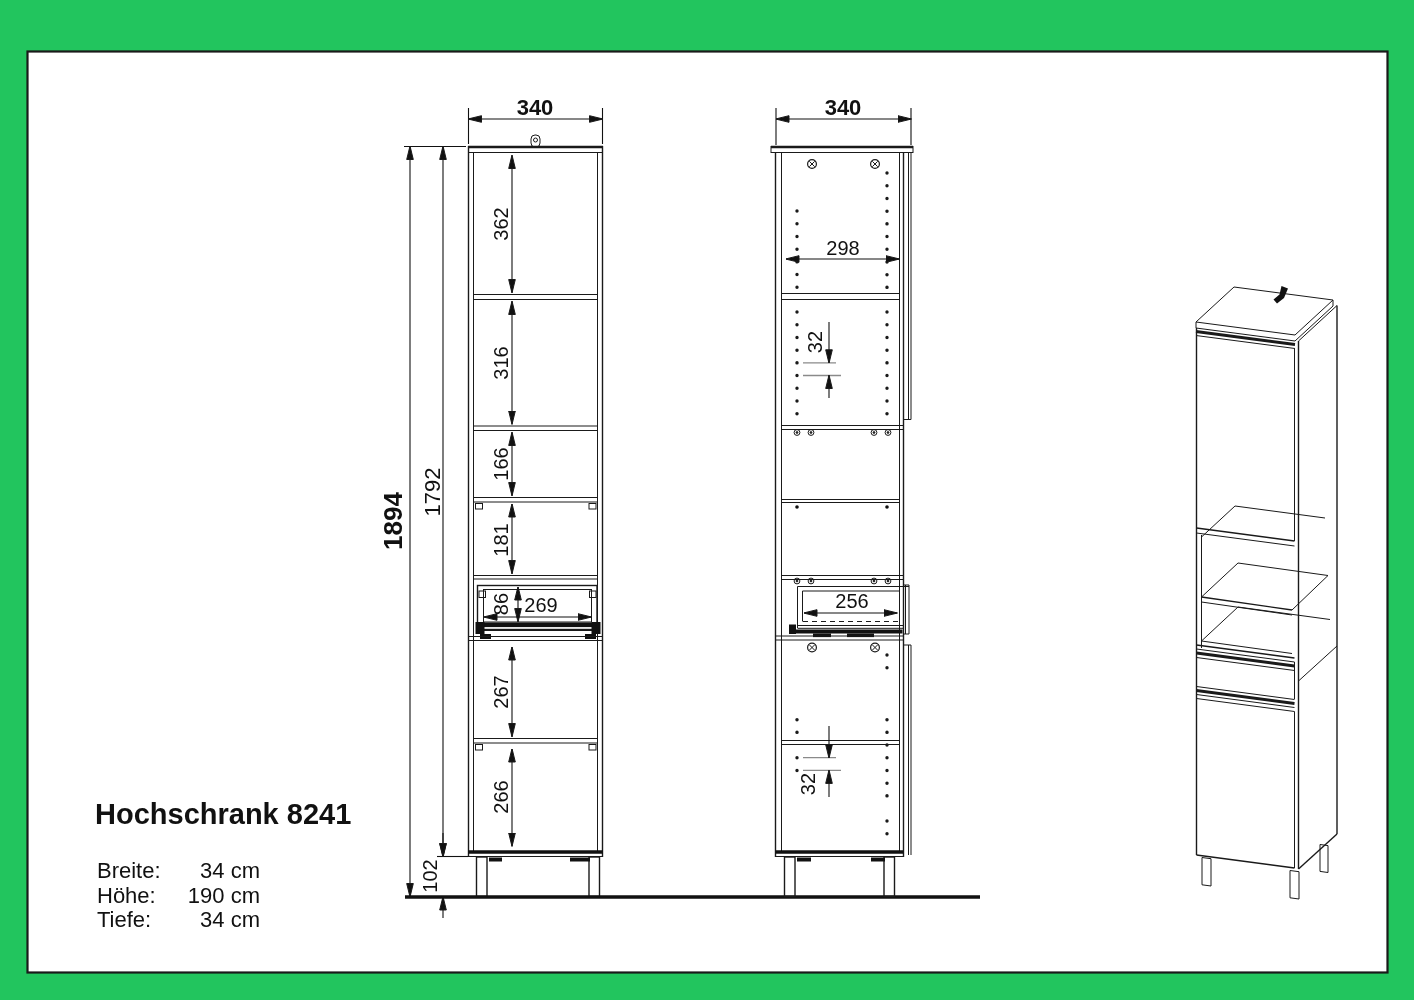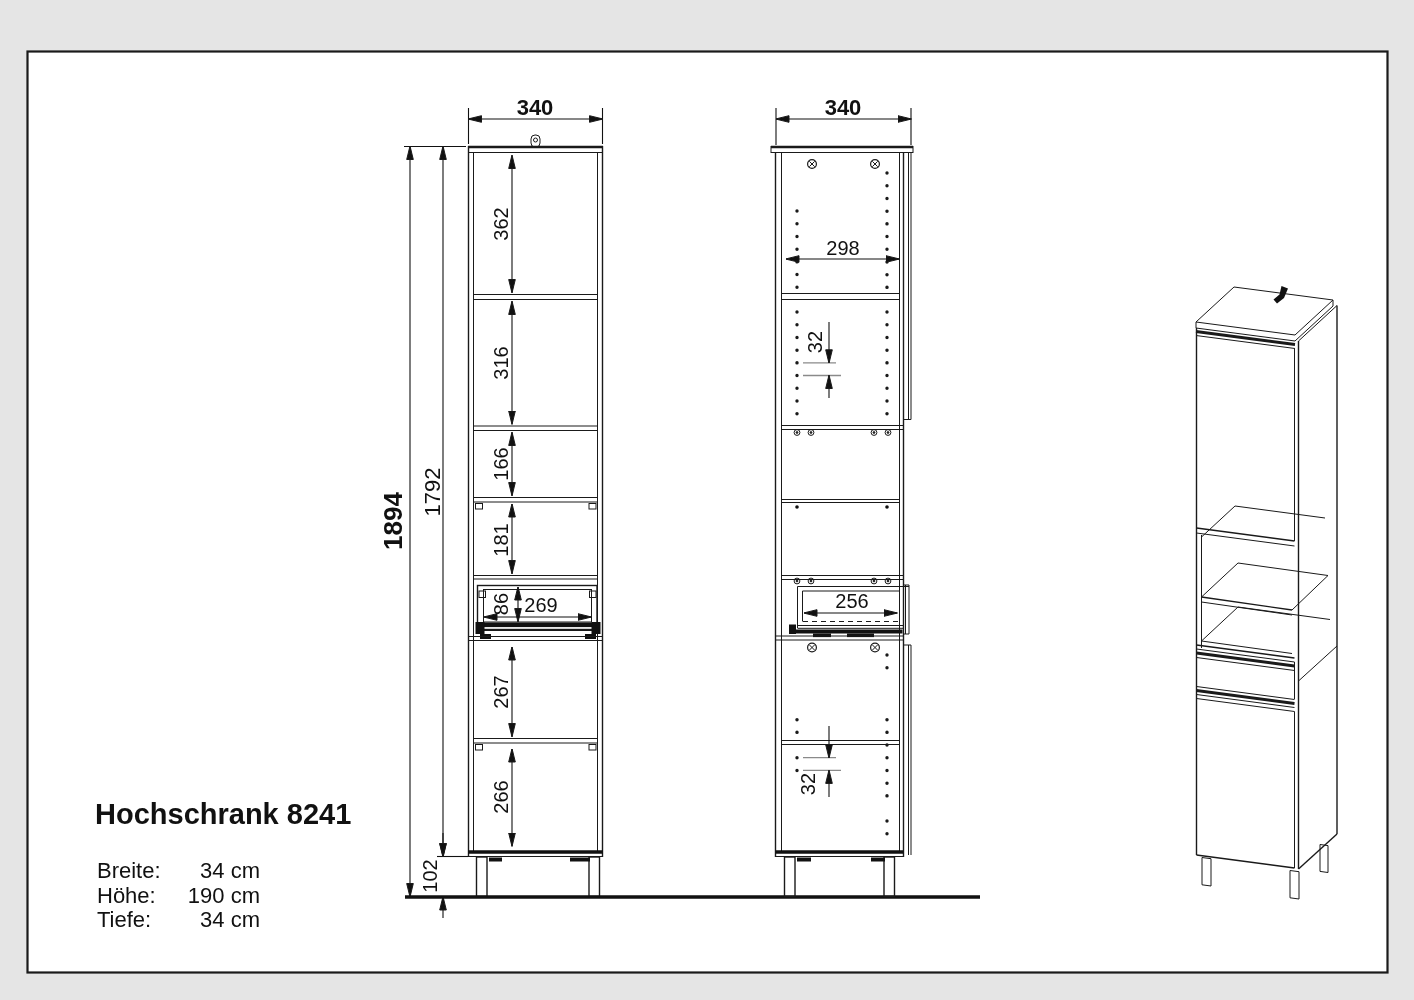--- a/index.html
+++ b/index.html
@@ -1,16 +1,16 @@
 <!DOCTYPE html>
 <html><head>
 <meta charset="utf-8">
 <style>
   html,body{margin:0;padding:0;background:#fff;}
-  .page{position:relative;width:1414px;height:1000px;background:#e5e5e5;overflow:hidden;
+  .page{position:relative;width:1414px;height:1000px;background:#22c55e;overflow:hidden;
         font-family:"Liberation Sans", sans-serif;}
   svg{position:absolute;left:0;top:0;}
   svg line, svg rect, svg path, svg circle{stroke:#1a1a1a;}
   .thin{stroke-width:1;fill:none;}
   .med{stroke-width:1.4;fill:none;}
   .thick{stroke-width:2.6;fill:none;}
   .heavy{stroke-width:3.4;fill:none;stroke:#111;}
   .dimline{stroke:#111;stroke-width:1.1;fill:none;}
   .grayext{stroke:#8a8a8a;stroke-width:1.3;fill:none;}
   .dots{stroke:#1a1a1a;stroke-width:3.4;stroke-linecap:round;stroke-dasharray:0.1 12.6;fill:none;}

